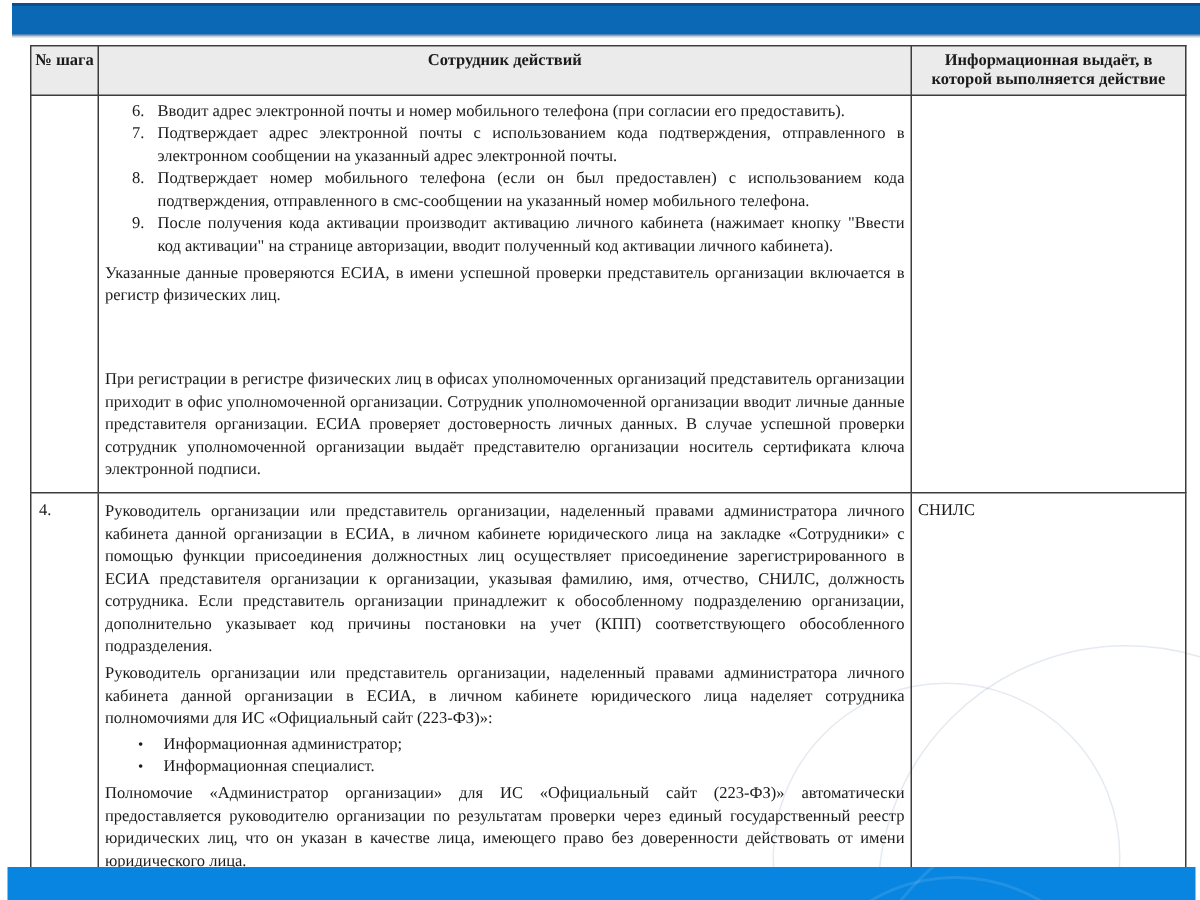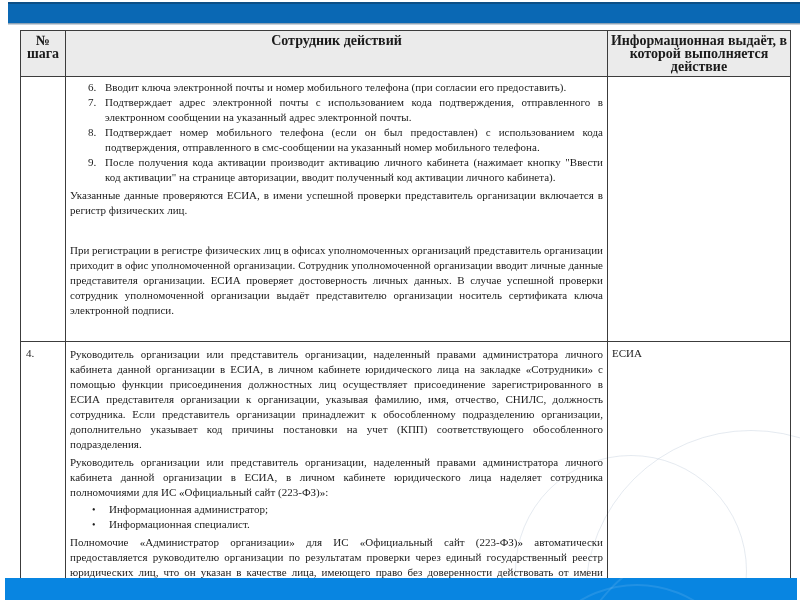--- a/index.html
+++ b/index.html
@@ -43,40 +43,40 @@
   }
   .doc-table col.c-step{width:45px;}
   .doc-table col.c-desc{width:542px;}
   .doc-table col.c-sys{width:183px;}
   .doc-table th,.doc-table td{
     border:1.5px solid #3c3c3c;vertical-align:top;
     padding:2px 4px;
   }
   .doc-table th{
     background:#ebebeb;font-weight:bold;text-align:center;
-    font-size:14px;line-height:13px;padding:3px 2px;
+    font-size:11px;line-height:13px;padding:3px 2px;
   }
   td.step-cell{text-align:left;padding-left:5px;padding-top:4px;}
   td.desc-cell{text-align:justify;}
   td.sys-cell{padding-top:4px;}
   .row-3 td{height:258px;}
   .row-4 td{height:247px;}
   
   .olist{margin:1px 0 2px 0;}
   .olist-item{display:flex;margin-left:18px;}
   .olist-item .num{flex:0 0 17px;}
   .olist-item .itxt{flex:1;text-align:justify;}
   
   .blist{margin:1px 0 2px 0;}
   .blist-item{display:flex;margin-left:22px;}
   .blist-item .bullet{flex:0 0 17px;font-size:10px;}
   .blist-item .btxt{flex:1;}
   
   .para{margin:3px 0 2px 0;text-align:justify;}
-  .para.gap-before{margin-top:25px;}
+  .para.gap-before{margin-top:41px;}
 </style>
 </head>
 <body>
 
 <div class="decor-arc decor-a"></div>
 <div class="decor-arc decor-b"></div>
 
 <div class="top-bar"></div>
 
 <table class="doc-table">
@@ -91,21 +91,21 @@
     <th>Сотрудник действий</th>
     <th>Информационная выдаёт, в которой выполняется действие</th>
   </tr>
 
   <tr class="row-3">
     <td class="step-cell"></td>
     <td class="desc-cell">
       <div class="olist">
         <div class="olist-item">
           <span class="num">6.</span>
-          <span class="itxt">Вводит ключа электронной почты и номер мобильного телефона (при согласии его предоставить).</span>
+          <span class="itxt">Вводит адрес электронной почты и номер мобильного телефона (при согласии его предоставить).</span>
         </div>
         <div class="olist-item">
           <span class="num">7.</span>
           <span class="itxt">Подтверждает адрес электронной почты с использованием кода подтверждения, отправленного в электронном сообщении на указанный адрес электронной почты.</span>
         </div>
         <div class="olist-item">
           <span class="num">8.</span>
           <span class="itxt">Подтверждает номер мобильного телефона (если он был предоставлен) с использованием кода подтверждения, отправленного в смс-сообщении на указанный номер мобильного телефона.</span>
         </div>
         <div class="olist-item">
@@ -129,21 +129,21 @@
           <span class="bullet">•</span>
           <span class="btxt">Информационная администратор;</span>
         </div>
         <div class="blist-item">
           <span class="bullet">•</span>
           <span class="btxt">Информационная специалист.</span>
         </div>
       </div>
       <div class="para">Полномочие «Администратор организации» для ИС «Официальный сайт (223-ФЗ)» автоматически предоставляется руководителю организации по результатам проверки через единый государственный реестр юридических лиц, что он указан в качестве лица, имеющего право без доверенности действовать от имени юридического лица.</div>
     </td>
-    <td class="sys-cell">ЕСИА</td>
+    <td class="sys-cell">СНИЛС</td>
   </tr>
 </tbody>
   </table>
 
 <div class="bottom-bar">
   <div class="arc arc1"></div>
   <div class="arc arc2"></div>
 </div>
 
 </body></html>

